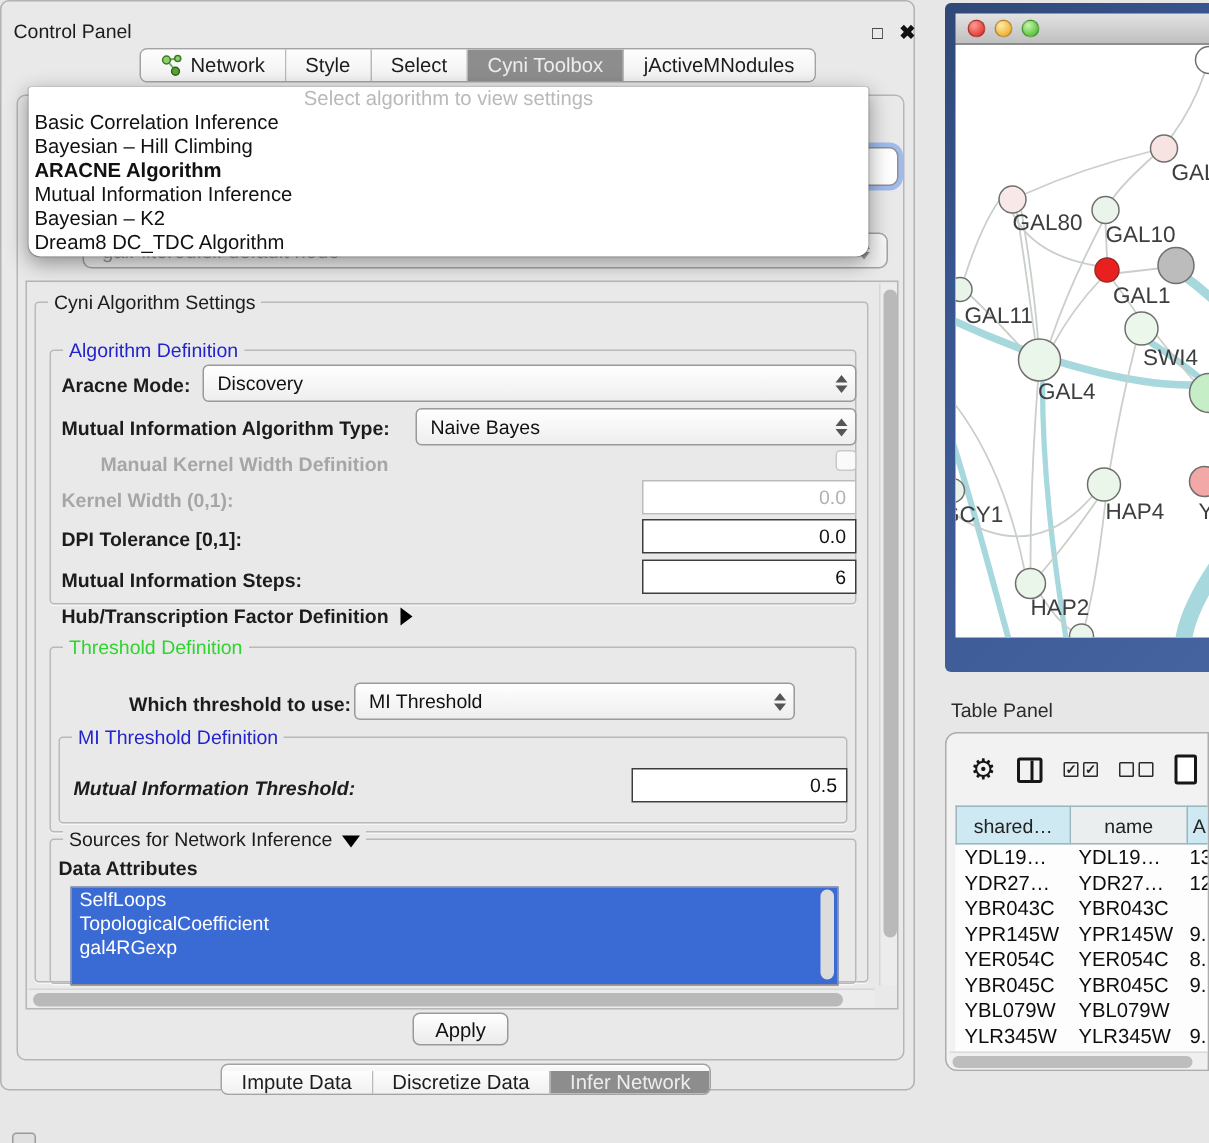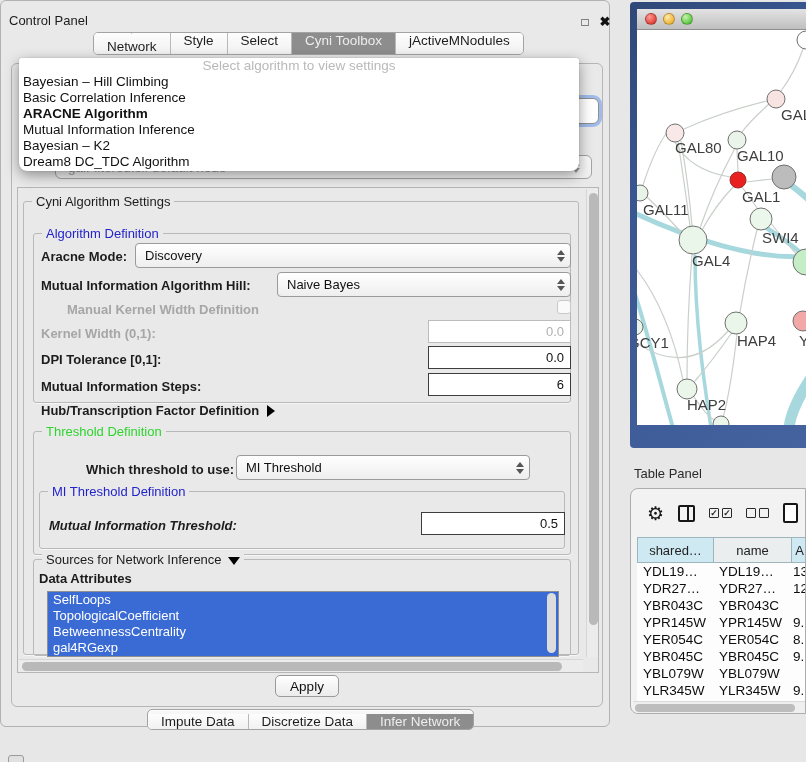--- a/index.html
+++ b/index.html
@@ -19,21 +19,21 @@
   .cp-title{left:8px;top:12px;font-size:13px;color:#1c1c1c;}
   .win-btn{top:13px;width:16px;height:16px;font-size:13px;line-height:16px;text-align:center;
     color:#111;cursor:default;}
   .float-btn{left:576px;font-size:12px;}
   .close-btn{left:596px;font-weight:bold;}
 
   
   .seg-bar{display:flex;border:1px solid #a3a3a3;border-radius:5px;overflow:hidden;
     background:#f7f7f7;height:23px;box-shadow:0 1px 0 rgba(255,255,255,.7) inset;}
   .seg{display:flex;align-items:center;gap:5px;padding:0 13px;font-size:13.5px;color:#1d1d1d;
-    border-right:1px solid #b9b9b9;background:linear-gradient(#fdfdfd,#f1f1f1);white-space:nowrap;flex-direction:column;}
+    border-right:1px solid #b9b9b9;background:linear-gradient(#fdfdfd,#f1f1f1);white-space:nowrap;}
   .seg:last-child{border-right:none;}
   .seg.sel{background:var(--tab-selected);color:#ededed;}
   .net-ico{width:15px;height:15px;display:inline-block;}
 
   
   .outer-panel{left:10px;top:62px;width:592px;height:644px;border:1px solid #b6b6b6;
     border-radius:6px;background:var(--panel-bg);}
 
   
   .combo-frag-a{left:572px;top:97px;width:26px;height:26px;border:1px solid #8f8f8f;
@@ -170,22 +170,22 @@
       <span>galFiltered.sif default node</span>
       <span class="stepper" style="margin-right:6px;">
           <span class="tri-up" style="border-bottom-color:#9a9a9a;"></span>
           <span class="tri-dn" style="border-top-color:#9a9a9a;"></span>
         </span>
     </div>
 
     <div class="abs dd-overlay">
       <div class="dd-placeholder">Select algorithm to view settings</div>
       <div id="dd-items">
+          <div class="dd-item">Basic Correlation Inference</div>
           <div class="dd-item">Bayesian – Hill Climbing</div>
-          <div class="dd-item">Basic Correlation Inference</div>
           <div class="dd-item bold">ARACNE Algorithm</div>
           <div class="dd-item">Mutual Information Inference</div>
           <div class="dd-item">Bayesian – K2</div>
           <div class="dd-item">Dream8 DC_TDC Algorithm</div>
         </div>
     </div>
 
     <div class="abs settings-vp"></div>
     <div class="abs vscroll">
         <div class="thumb"></div>
@@ -202,21 +202,21 @@
       <span class="gtitle blue">Algorithm Definition</span>
     </div>
     <div class="abs lbl" style="left:40px;top:248px;">Aracne Mode:</div>
     <div class="abs combo" style="left:134px;top:242px;width:436px;height:25px;">
       <span>Discovery</span>
       <span class="stepper">
           <span class="tri-up"></span>
           <span class="tri-dn"></span>
         </span>
     </div>
-    <div class="abs lbl" style="left:40px;top:277px;">Mutual Information Algorithm Hill:</div>
+    <div class="abs lbl" style="left:40px;top:277px;">Mutual Information Algorithm Type:</div>
     <div class="abs combo" style="left:276px;top:271px;width:294px;height:25px;">
       <span>Naive Bayes</span>
       <span class="stepper">
           <span class="tri-up"></span>
           <span class="tri-dn"></span>
         </span>
     </div>
     <div class="abs lbl dis" style="left:40px;top:301px;margin-left:26px;">Manual Kernel Width Definition</div>
     <div class="abs checkbox" style="left:556px;top:299px;width:14px;height:14px;"></div>
     <div class="abs lbl dis" style="left:40px;top:325px;">Kernel Width (0,1):</div>
@@ -248,21 +248,20 @@
     <div class="abs lbl" style="left:48px;top:517px;font-style:italic;">Mutual Information Threshold:</div>
     <div class="abs numfield" style="left:420px;top:511px;width:144px;height:23px;border-width:1px;">0.5</div>
 
     <div class="abs gbox" style="left:32px;top:558px;width:538px;height:97px;">
       <span class="gtitle"><span>Sources for Network Inference</span><span class="tri-down-b"></span></span>
     </div>
     <div class="abs lbl" style="left:38px;top:570px;text-align:center;">Data Attributes</div>
     <div class="abs attr-list" style="left:46px;top:590px;width:512px;height:66px;" id="attr-list">
         <div class="attr-item">SelfLoops</div>
         <div class="attr-item">TopologicalCoefficient</div>
-        <div class="attr-item">BetweennessCentrality</div>
         <div class="attr-item">gal4RGexp</div>
       </div>
     <div class="abs list-vscroll"></div>
 
     <div class="abs apply-btn" style="left:274px;top:674px;width:64px;height:22px;">Apply</div>
 
     <div class="abs seg-bar" style="left:146px;top:708px;height:21px;align-items:flex-end;" id="bottom-tabs">
         <div class="seg">
           <span>Impute Data</span>
         </div>

